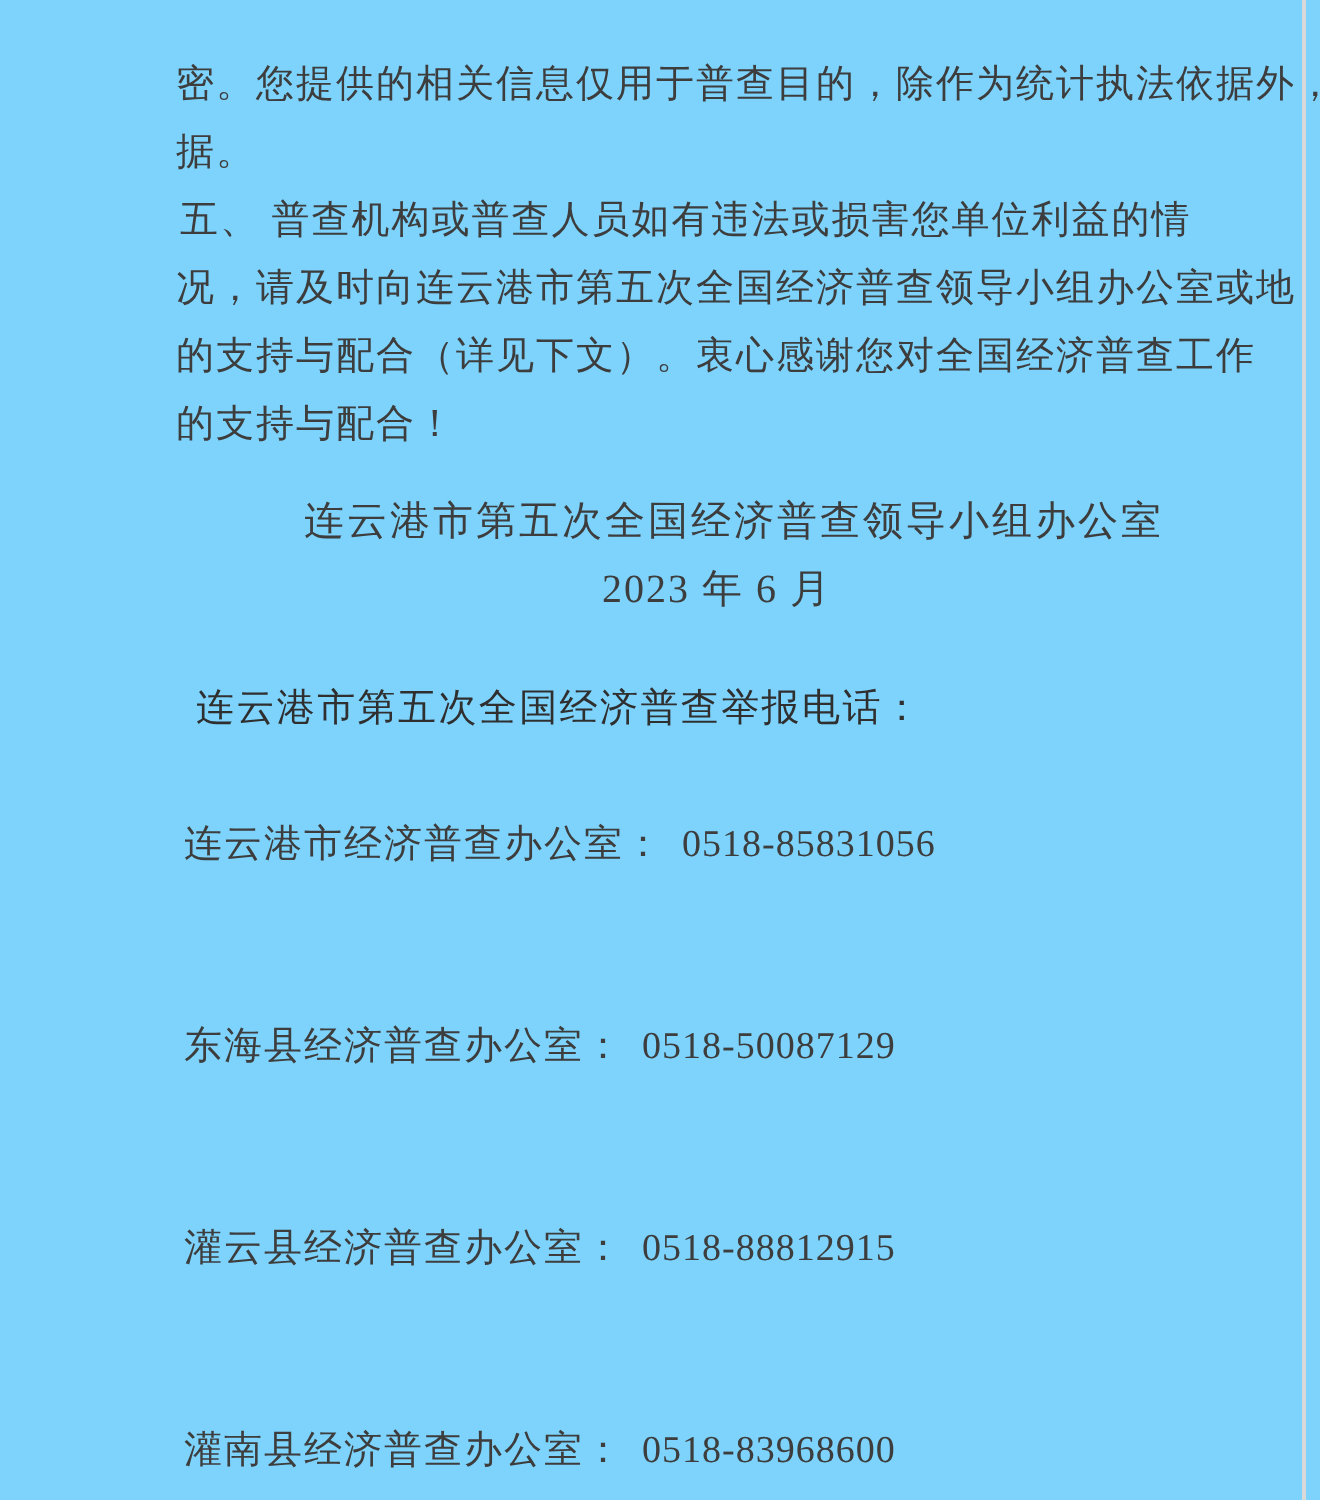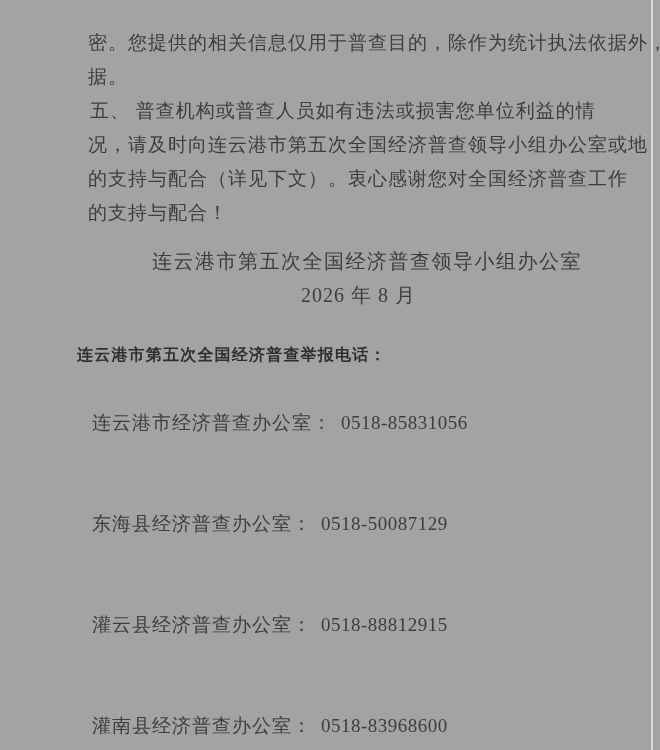--- a/index.html
+++ b/index.html
@@ -1,19 +1,19 @@
 <!DOCTYPE html>
 <html><head>
 <meta charset="utf-8">
 <style>
   html,body { margin:0; padding:0; background:#ffffff; }
   .page {
     position:relative;
     width:660px; height:750px;
-    background:#a3a3a3;
+    background:#7dd3fc;
     overflow:hidden;
     font-family:"Liberation Serif","DejaVu Serif",serif;
     color:#3d3d3d;
   }
   .scan-edge {
     position:absolute; top:0; right:7px;
     width:2px; height:100%;
     background:#d9d9d9;
   }
   .content { padding-top:26px; }
@@ -32,23 +32,23 @@
     text-align:right; padding-right:78px; white-space:pre;
   }
   .sig-date {
     font-size:20px; line-height:34px; letter-spacing:1px;
     text-align:right; padding-right:244px; white-space:pre;
   }
 
   .hotlines { margin-top:26px; }
   .hotlines-title {
     font-family:"Liberation Sans","DejaVu Sans",sans-serif;
-    font-weight:700;
-    font-size:16px; line-height:34px; letter-spacing:1.2px;
-    padding-left:77px;
+    font-weight:400;
+    font-size:19px; line-height:34px; letter-spacing:1.2px;
+    padding-left:98px;
     color:#2f2f2f;
     white-space:pre;
   }
   .hotline-row {
     font-size:19px; line-height:33.7px;
     padding-left:46px;
     letter-spacing:1px;
     white-space:pre;
   }
   .hotline-row .phone {
@@ -69,21 +69,21 @@
 
     <div class="para">
       <div class="line indent">五、 普查机构或普查人员如有违法或损害您单位利益的情</div>
       <div class="line">况，请及时向连云港市第五次全国经济普查领导小组办公室或地</div>
       <div class="line">的支持与配合（详见下文）。衷心感谢您对全国经济普查工作</div>
       <div class="line">的支持与配合！</div>
     </div>
 
     <div class="signature">
       <div class="sig-office">连云港市第五次全国经济普查领导小组办公室</div>
-      <div class="sig-date">2026 年 8 月</div>
+      <div class="sig-date">2023 年 6 月</div>
     </div>
 
     <div class="hotlines">
       <div class="hotlines-title">连云港市第五次全国经济普查举报电话：</div>
 
       <div class="hotline-row">
         <span>连云港市经济普查办公室：</span><span class="phone">0518-85831056</span>
       </div>
       <div class="hotline-row">
         <span>东海县经济普查办公室：</span><span class="phone">0518-50087129</span>

